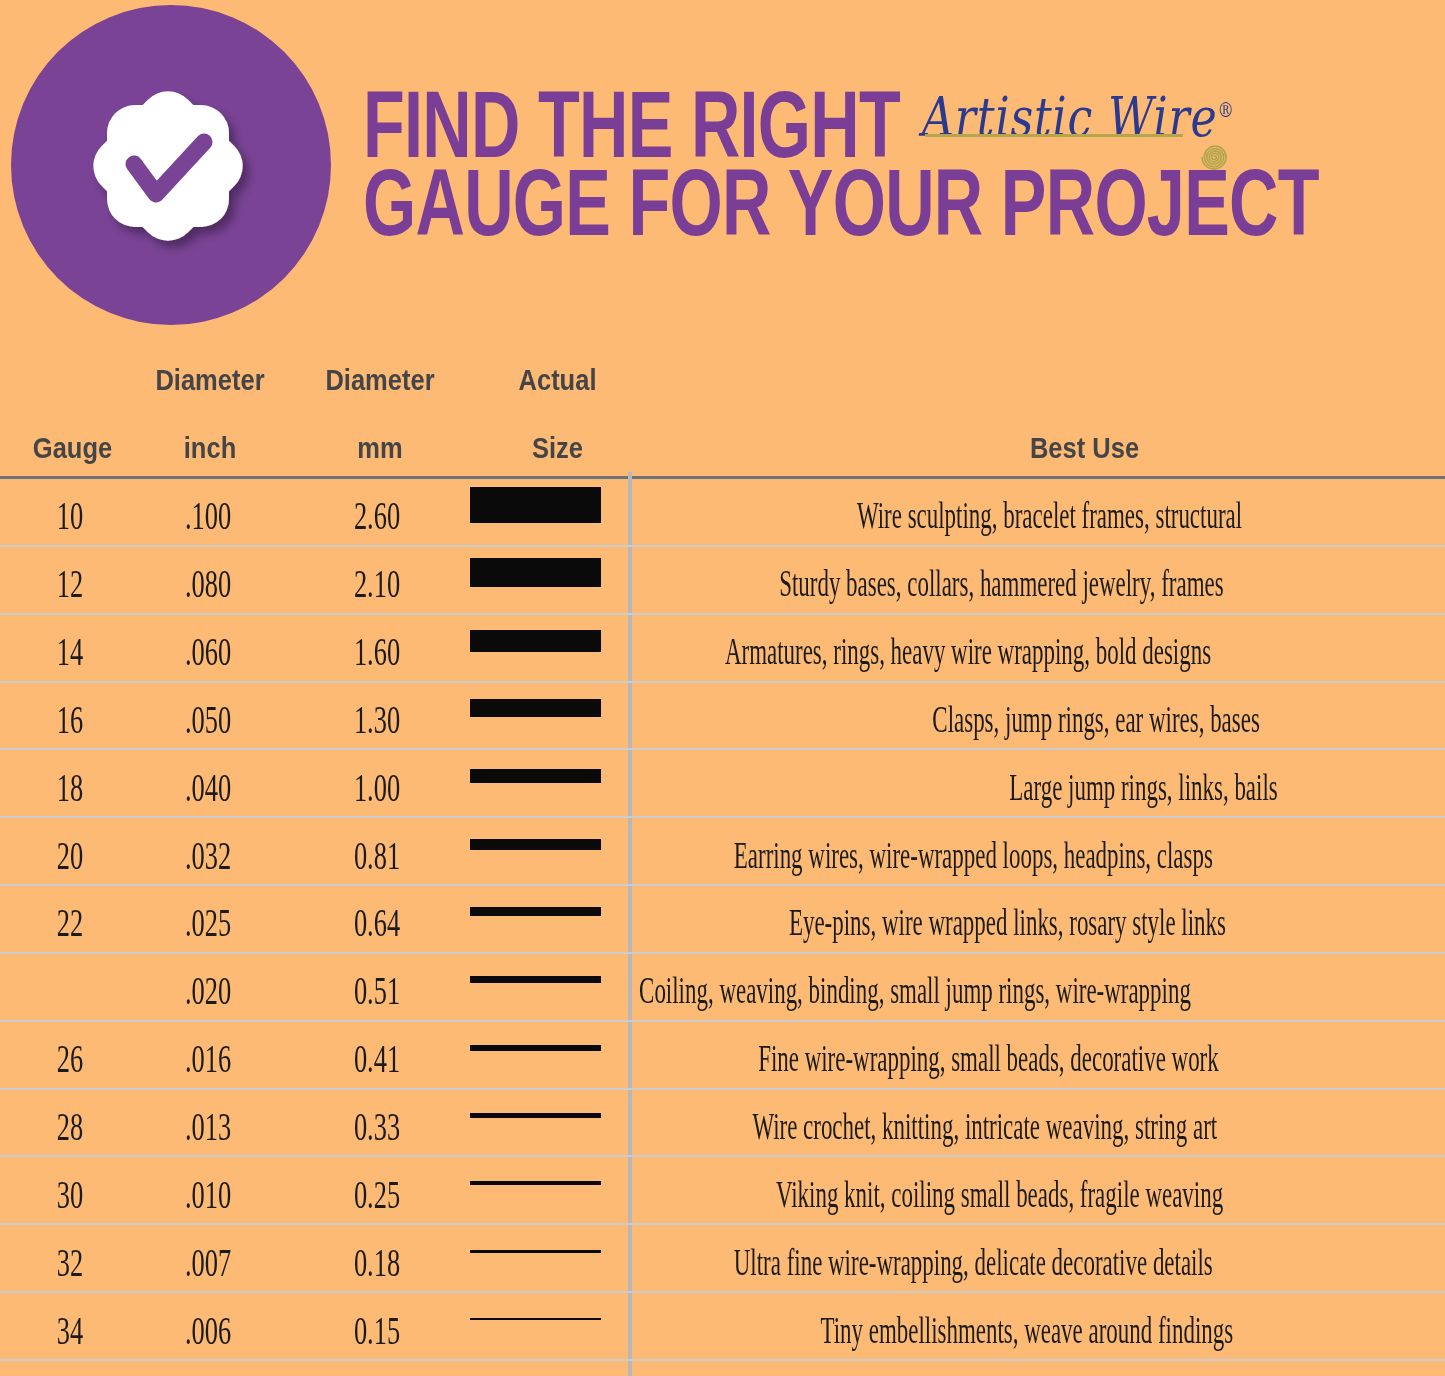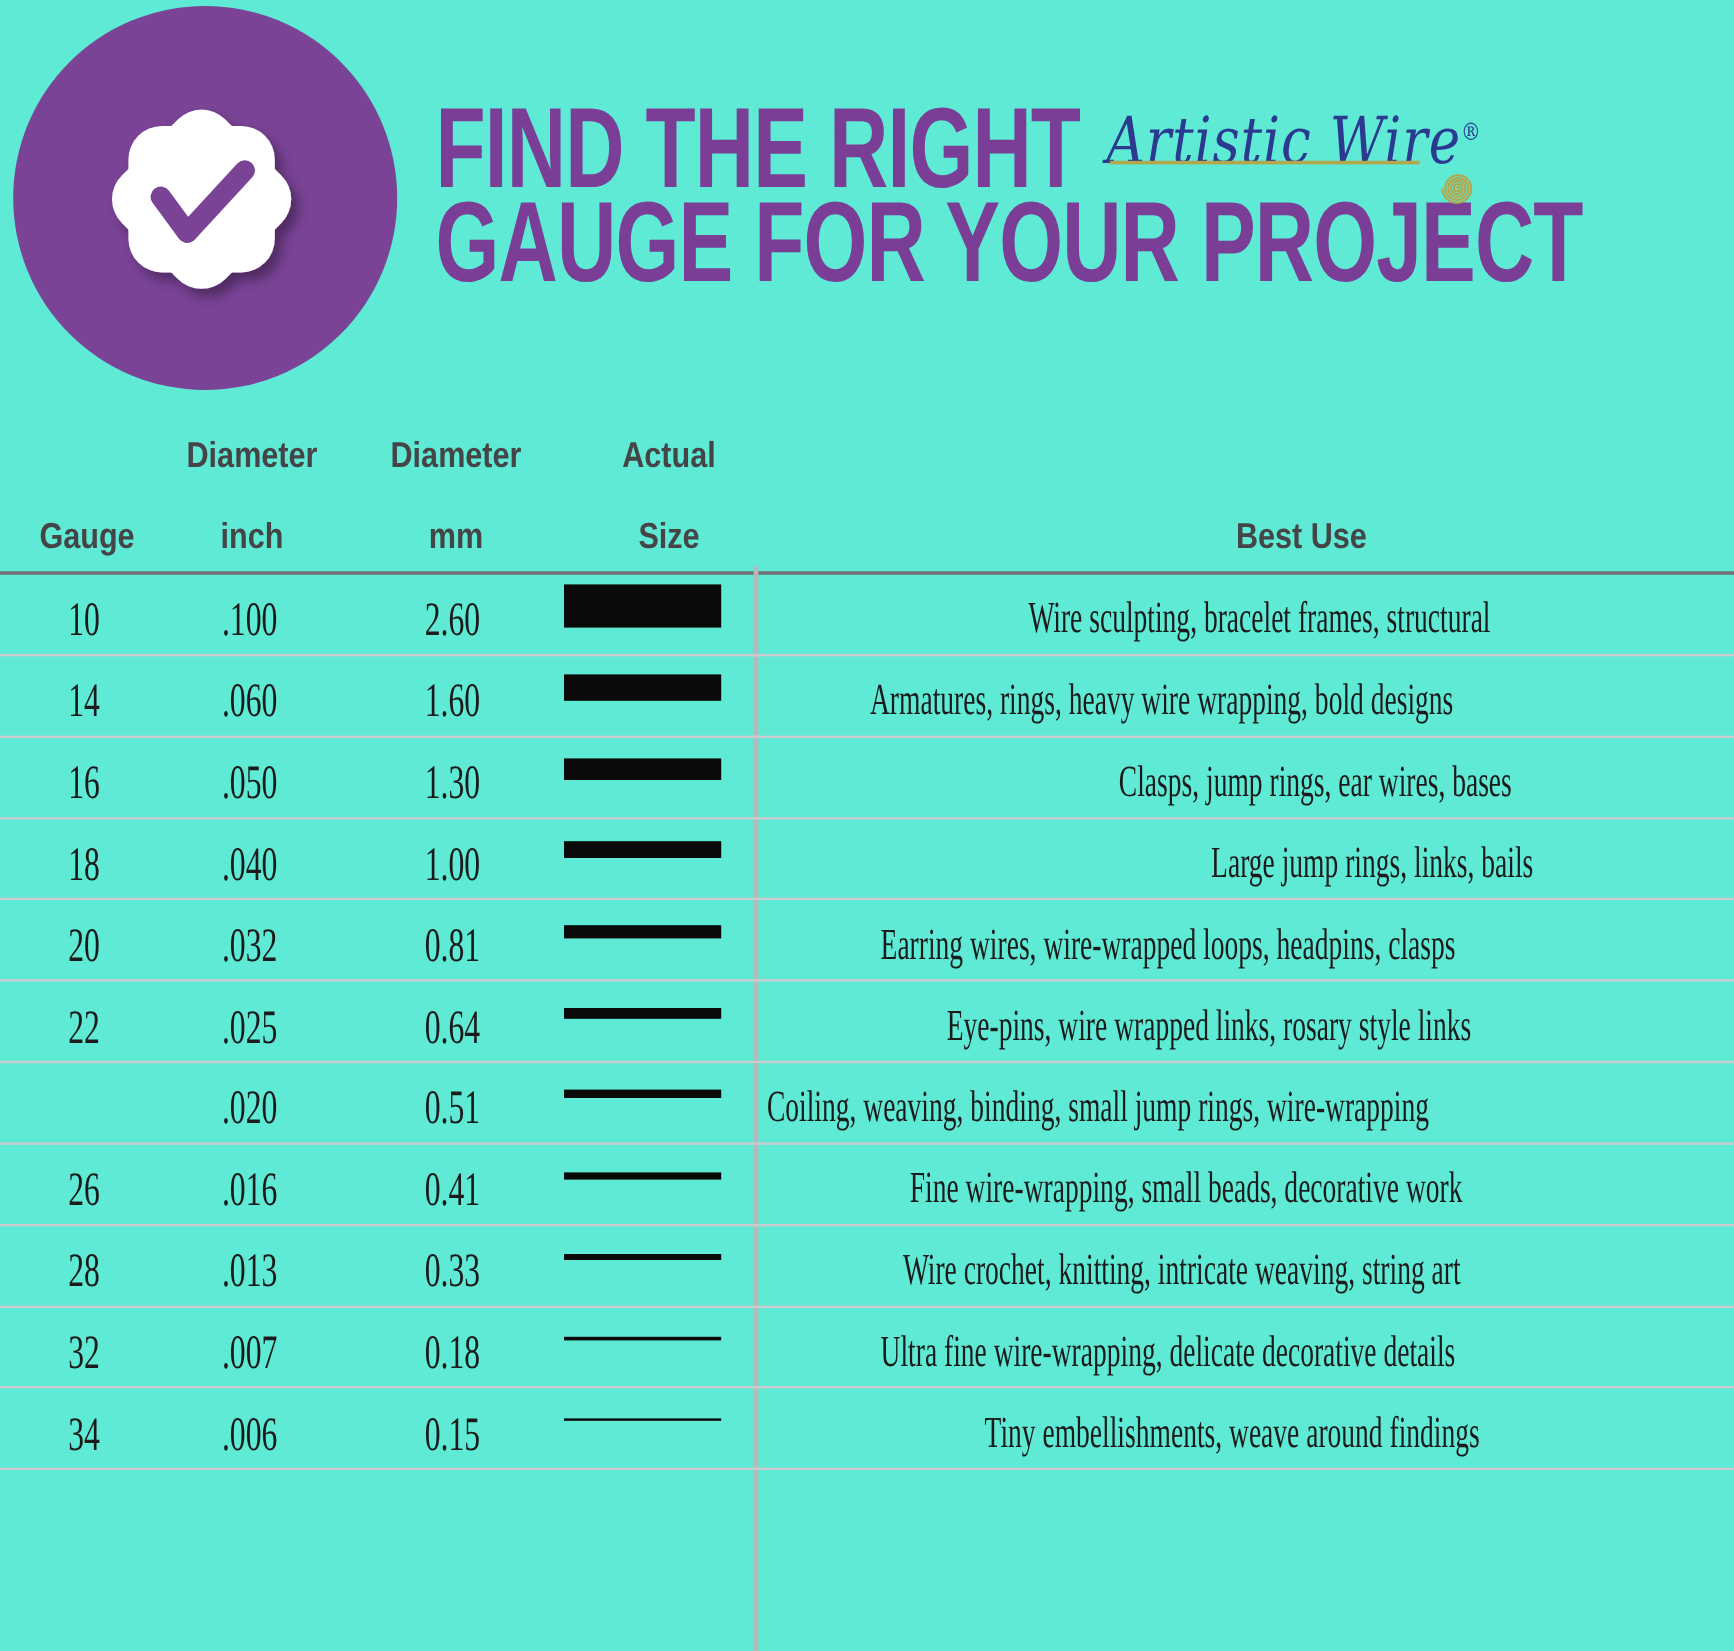--- a/index.html
+++ b/index.html
@@ -1,17 +1,17 @@
 <!DOCTYPE html>
 <html style="--purple: #7a4396; --title-purple: #7a3e97; --logo-blue: #2b3a8f; --gold: #b3a74d; --ink: #1b1b1b; --header-gray: #454547; --line-light: #cbcccf; --line-dark: #717275; --divider-gray: #b7b8ba; --bar-black: #0a0a0a;"><head>
 <meta charset="utf-8">
 <style>
   html,body{margin:0;padding:0;background:#fff;}
   .page{
-    position:relative;width:1445px;height:1376px;background:#5eead4;overflow:hidden;
+    position:relative;width:1445px;height:1376px;background:#fdba74;overflow:hidden;
     font-family:"Liberation Sans",sans-serif;
   }
   
   .badge{position:absolute;left:10px;top:4px;width:322px;height:322px;}
   .title-line{
     position:absolute;left:363px;font-weight:bold;font-size:95px;line-height:1;
     color:var(--title-purple);transform:scaleX(.72);transform-origin:left top;
     white-space:nowrap;letter-spacing:-1px;
   }
   .title-line.l1{top:77px;}
@@ -113,20 +113,37 @@
           <span class="num">2.60</span>
         </div>
     <div class="cell c-size">
           <div class="bar" style="height: 36px;"></div>
         </div>
     <div class="cell c-use">
           <span class="use">Wire sculpting, bracelet frames, structural</span>
         </div>
   </div>
 
+  <div class="t-row">
+    <div class="cell c-gauge">
+          <span class="num">12</span>
+        </div>
+    <div class="cell c-inch">
+          <span class="num">.080</span>
+        </div>
+    <div class="cell c-mm">
+          <span class="num">2.10</span>
+        </div>
+    <div class="cell c-size">
+          <div class="bar" style="height: 29px;"></div>
+        </div>
+    <div class="cell c-use">
+          <span class="use">Sturdy bases, collars, hammered jewelry, frames</span>
+        </div>
+  </div>
 
   <div class="t-row">
     <div class="cell c-gauge">
           <span class="num">14</span>
         </div>
     <div class="cell c-inch">
           <span class="num">.060</span>
         </div>
     <div class="cell c-mm">
           <span class="num">1.60</span>
@@ -255,20 +272,37 @@
           <span class="num">0.33</span>
         </div>
     <div class="cell c-size">
           <div class="bar" style="height: 5px;"></div>
         </div>
     <div class="cell c-use">
           <span class="use">Wire crochet, knitting, intricate weaving, string art</span>
         </div>
   </div>
 
+  <div class="t-row">
+    <div class="cell c-gauge">
+          <span class="num">30</span>
+        </div>
+    <div class="cell c-inch">
+          <span class="num">.010</span>
+        </div>
+    <div class="cell c-mm">
+          <span class="num">0.25</span>
+        </div>
+    <div class="cell c-size">
+          <div class="bar" style="height: 4px;"></div>
+        </div>
+    <div class="cell c-use">
+          <span class="use">Viking knit, coiling small beads, fragile weaving</span>
+        </div>
+  </div>
 
   <div class="t-row">
     <div class="cell c-gauge">
           <span class="num">32</span>
         </div>
     <div class="cell c-inch">
           <span class="num">.007</span>
         </div>
     <div class="cell c-mm">
           <span class="num">0.18</span>

